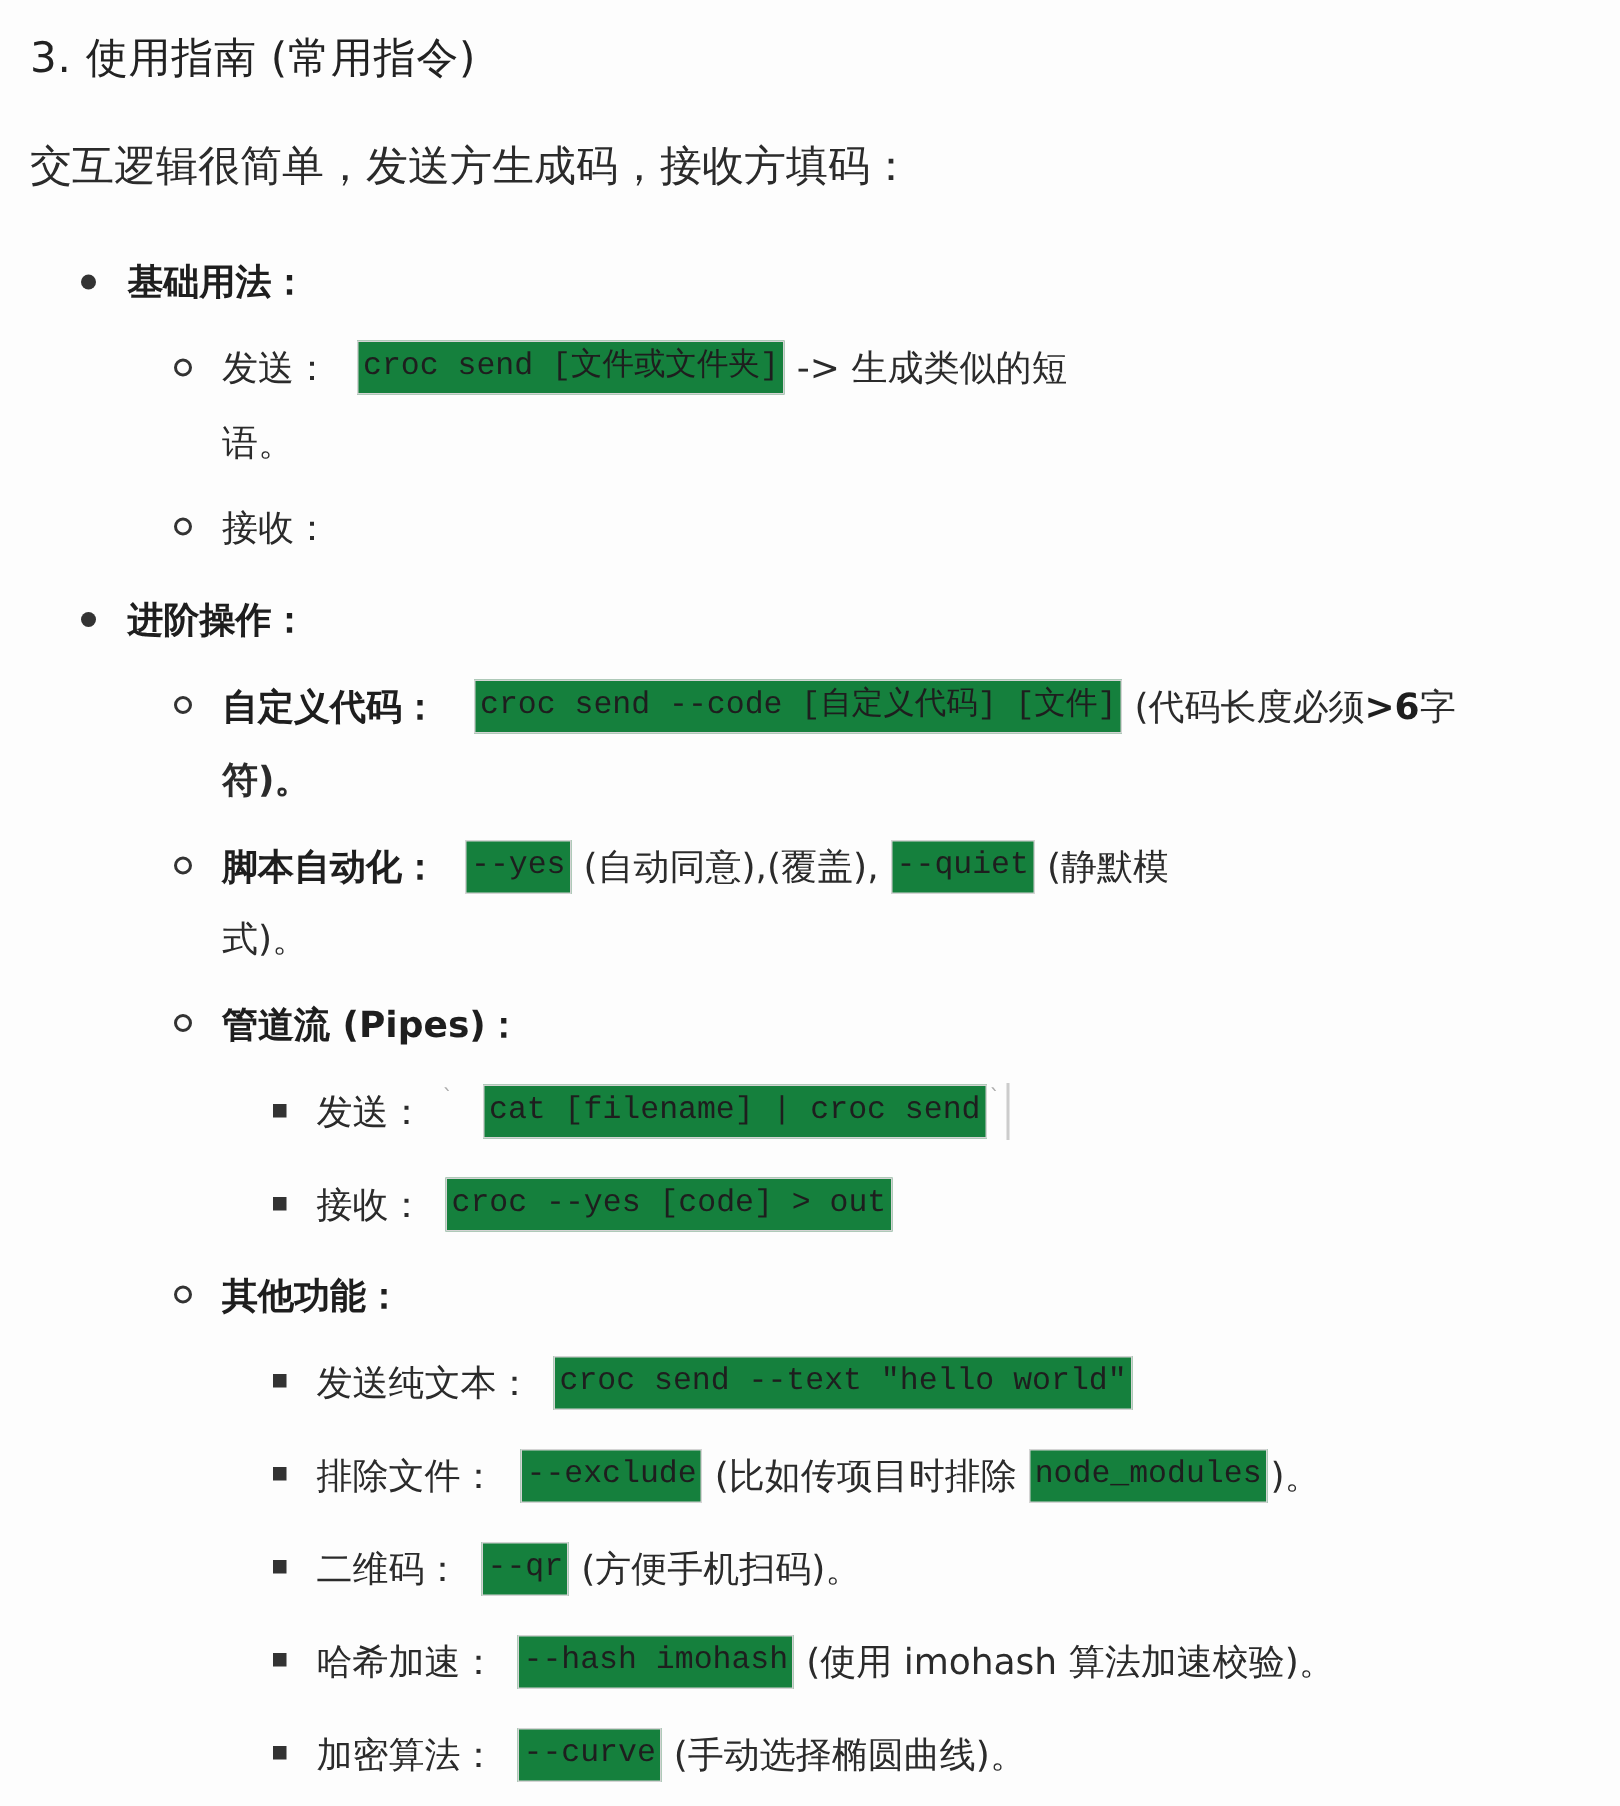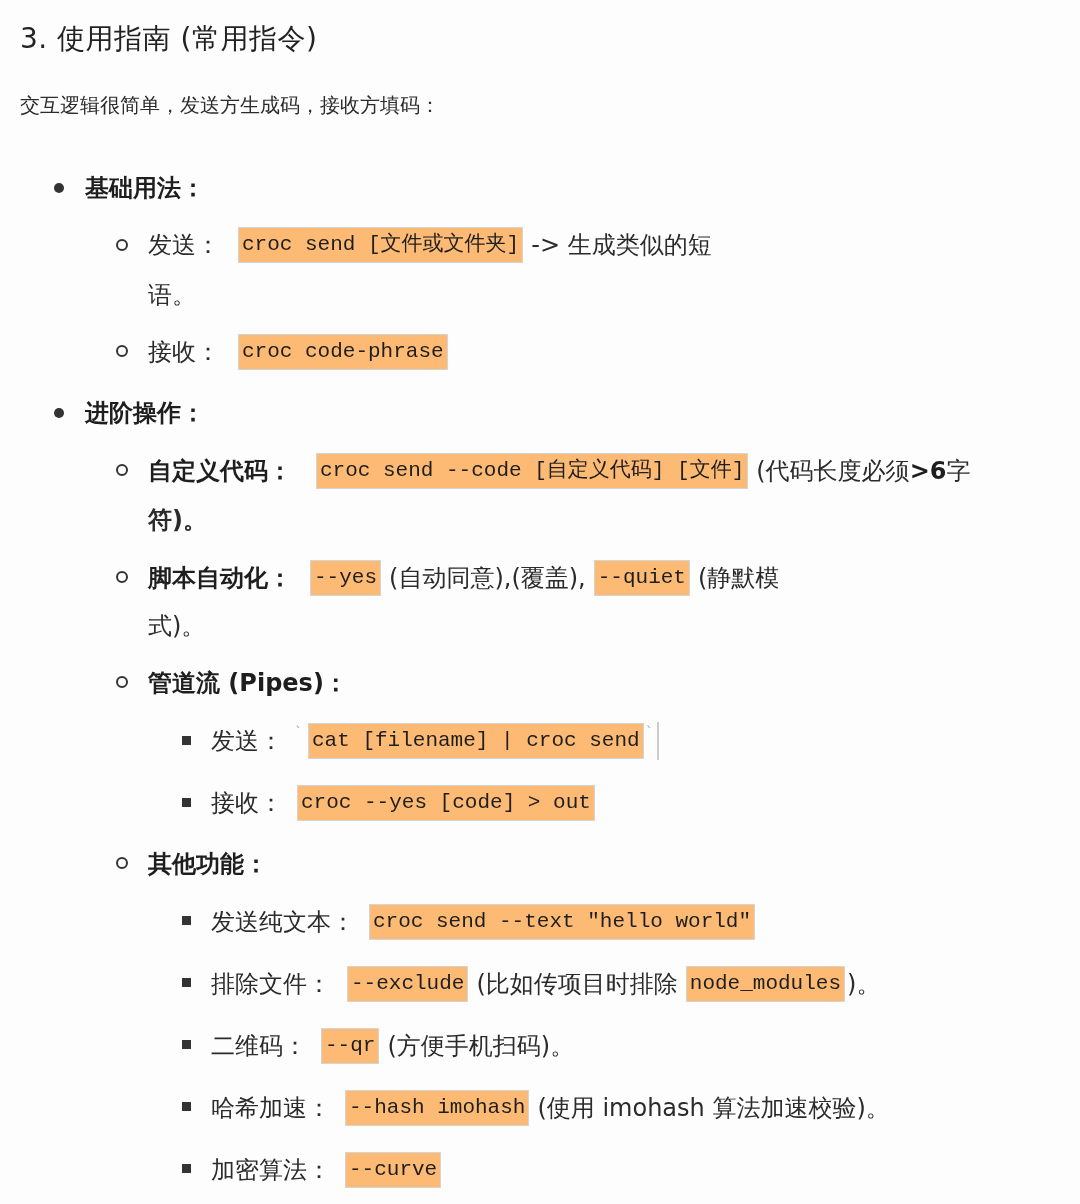--- a/index.html
+++ b/index.html
@@ -3,30 +3,30 @@
 <meta charset="utf-8">
 <style>
   html, body { margin: 0; padding: 0; }
   body {
     width: 1080px; height: 1204px; overflow: hidden;
     background: #fdfdfd; color: #2b2b2b;
     font-family: "DejaVu Sans", "Liberation Sans", sans-serif;
     position: relative;
   }
   .h3 { position: absolute; left: 20px; top: 20px; font-size: 28px; color: #222; font-weight: normal; margin: 0; letter-spacing: 0.5px; }
-  .intro { position: absolute; left: 20px; top: 92px; font-size: 20px; color: #2b2b2b; margin: 0; }
+  .intro { position: absolute; left: 20px; top: 92px; font-size: 28px; color: #2b2b2b; margin: 0; }
   .row { position: absolute; font-size: 24px; color: #2b2b2b; white-space: nowrap; display: flex; align-items: center; height: 40px; }
   .bold { font-weight: bold; color: #1e1e1e; }
   .bullet-disc { position: absolute; width: 10px; height: 10px; border-radius: 50%; background: #333; }
   .bullet-circle { position: absolute; width: 9px; height: 9px; border-radius: 50%; border: 2px solid #333; box-sizing: border-box; width: 12px; height: 12px; }
   .bullet-square { position: absolute; width: 9px; height: 9px; background: #333; }
   code {
     font-family: "Liberation Mono", "DejaVu Sans Mono", monospace;
     font-size: 21px; color: #1e1e1e;
-    border: 1.5px solid #d4d4d4; background: #fdba74;
+    border: 1.5px solid #d4d4d4; background: #15803d;
     padding: 2px 3px; margin: 0 8px; line-height: 30px; display: inline-block;
   }
   .tick { color: #aaa; font-size: 14px; margin-top: -18px; }
   .caret { display: inline-block; width: 2px; height: 38px; background: #ccc; }
   .cont { position: absolute; font-size: 24px; color: #2b2b2b; }
 </style>
 </head>
 <body>
 
 <h3 class="h3">3. 使用指南 (常用指令)</h3>
@@ -40,21 +40,20 @@
   <span>发送：</span>
   <code style="margin-left:18px">croc send [文件或文件夹]</code>
   <span>-&gt; 生成类似</span>
   <span>的短</span>
 </div>
 <div class="cont" style="left:148px;top:279px">语。</div>
 
 <span class="bullet-circle" style="left:116px;top:345px"></span>
 <div class="row" style="left:148px;top:332px">
   <span>接收：</span>
-  <code style="margin-left:18px">croc code-phrase</code>
 </div>
 
 <span class="bullet-disc" style="left:54px;top:408px"></span>
 <div class="row bold" style="left:85px;top:393px">进阶操作：</div>
 
 <span class="bullet-circle" style="left:116px;top:464px"></span>
 <div class="row" style="left:148px;top:451px">
   <span class="bold">自定义代码：</span>
   <code style="margin-left:24px">croc send --code [自定义代码] [文件]</code>
   <span>(代码长度必须 </span>
@@ -74,21 +73,21 @@
 </div>
 <div class="cont" style="left:148px;top:610px">式)。</div>
 
 <span class="bullet-circle" style="left:116px;top:676px"></span>
 <div class="row bold" style="left:148px;top:663px">管道流 (Pipes)：</div>
 
 <span class="bullet-square" style="left:182px;top:736px"></span>
 <div class="row" style="left:211px;top:721px">
   <span>发送：</span>
   <span class="tick" style="margin-left:12px">`</span>
-  <code style="margin-left:6px;margin-right:2px">cat [filename] | croc send</code>
+  <code style="margin-left:20px;margin-right:2px">cat [filename] | croc send</code>
   <span class="tick">`</span>
   <span class="caret" style="margin-left:4px"></span>
 </div>
 
 <span class="bullet-square" style="left:182px;top:798px"></span>
 <div class="row" style="left:211px;top:783px">
   <span>接收：</span>
   <code style="margin-left:14px">croc --yes [code] &gt; out</code>
 </div>
 
@@ -121,13 +120,14 @@
 <div class="row" style="left:211px;top:1088px">
   <span>哈希加速：</span>
   <code style="margin-left:14px">--hash imohash</code>
   <span>(使用 imohash 算法加速校验)。</span>
 </div>
 
 <span class="bullet-square" style="left:182px;top:1164px"></span>
 <div class="row" style="left:211px;top:1150px">
   <span>加密算法：</span>
   <code style="margin-left:14px">--curve</code>
+  <span>(手动选择椭圆曲线)。</span>
 </div>
 
 </body></html>

